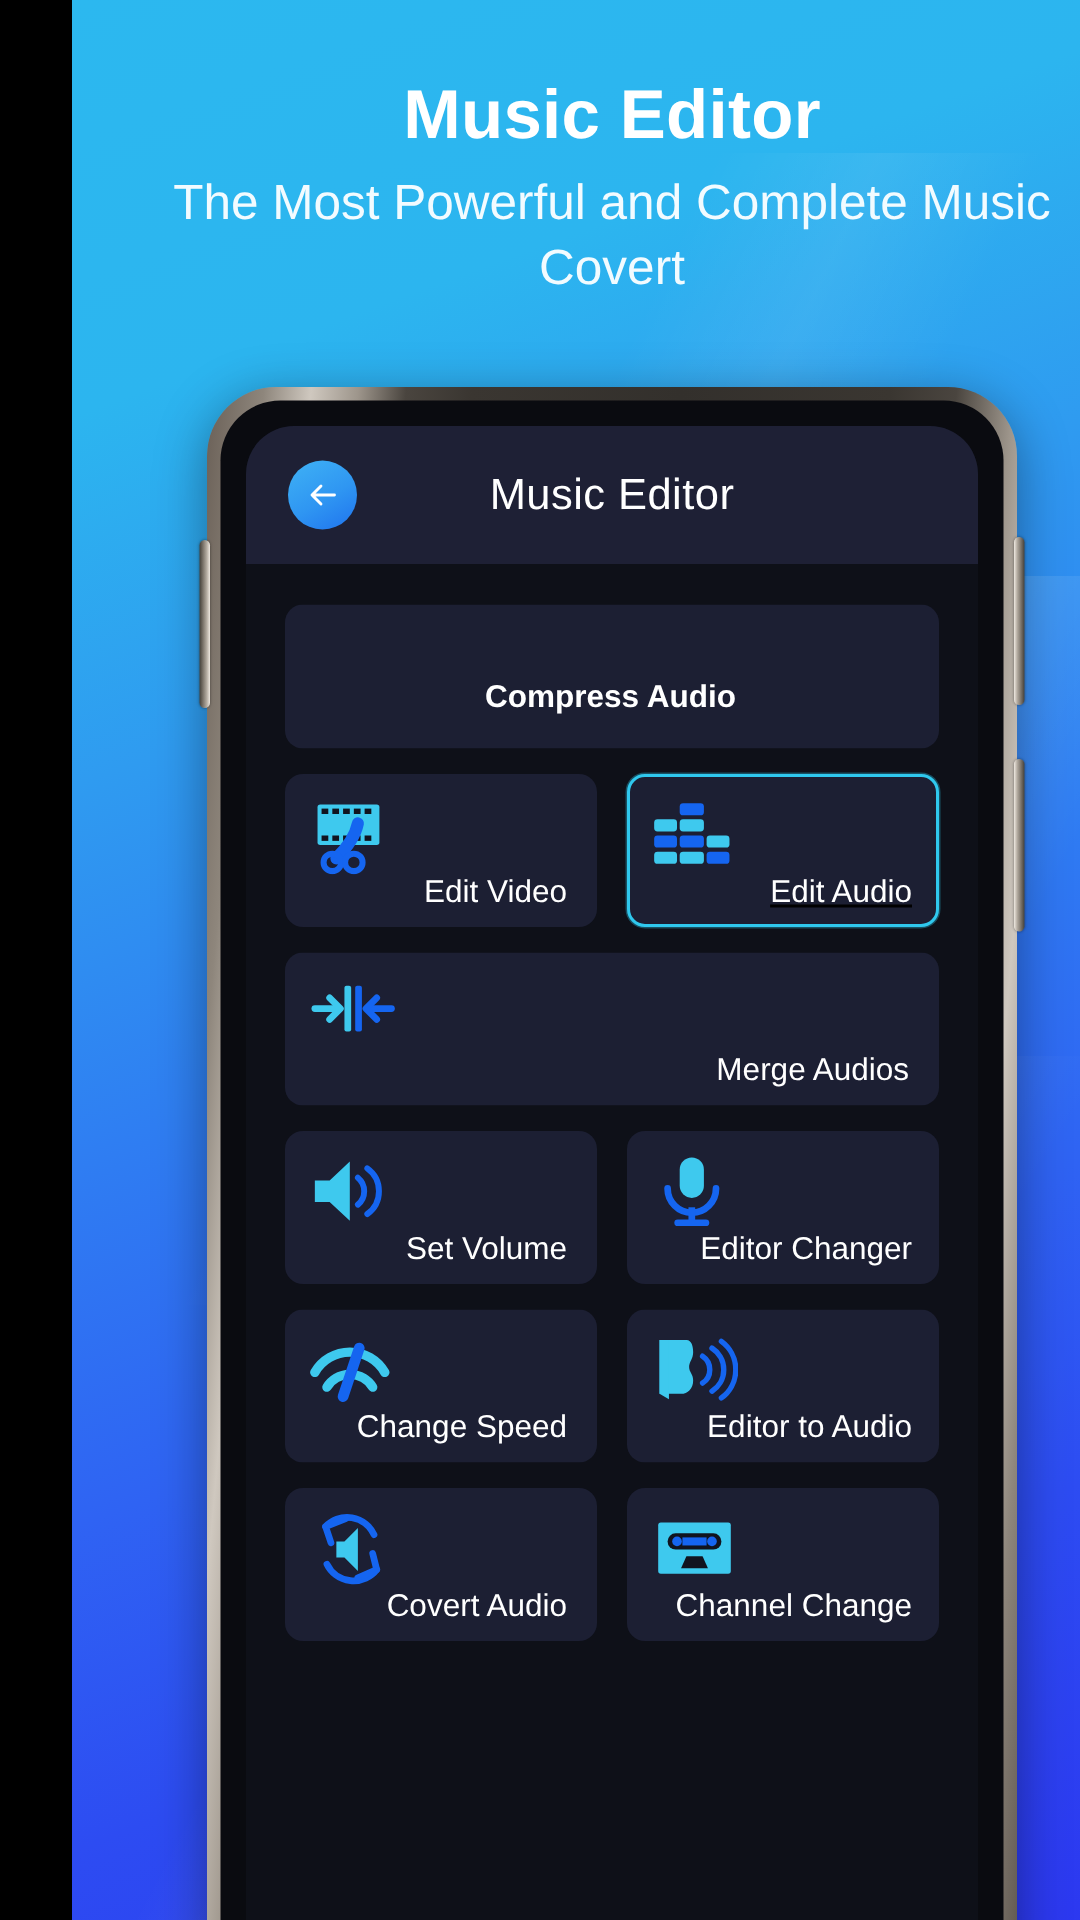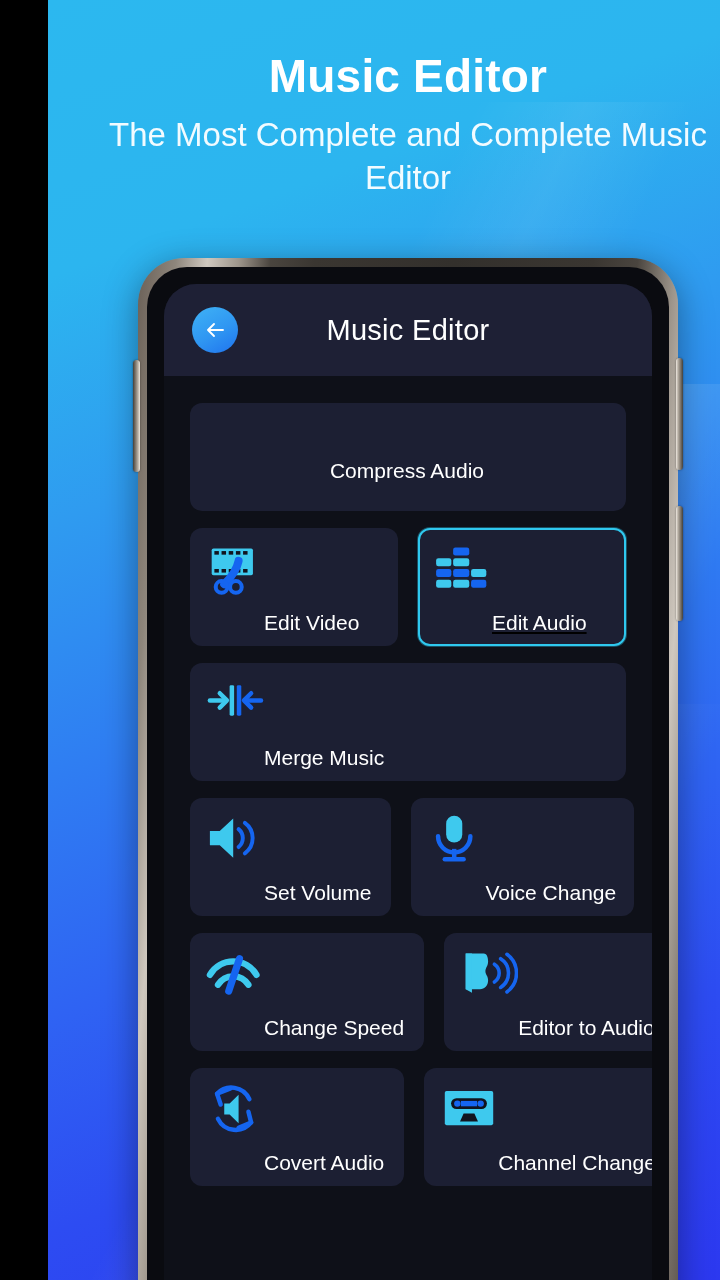--- a/index.html
+++ b/index.html
@@ -182,42 +182,43 @@
   }
   .tile {
     background: #1c1f33;
     border-radius: 12px;
     border: 2px solid transparent;
     position: relative;
     box-sizing: border-box;
     cursor: pointer;
   }
   .tile.wide {
-    height: 108px;
+    height: 96px;
     display: flex;
     align-items: flex-start;
     justify-content: center;
     padding-top: 26px;
     margin-bottom: 17px;
+    font-weight: bold;
   }
   .tile.wide .tile-label {
     font-size: 21px;
     color: #ffffff;
   }
   .row {
     display: flex;
     gap: 20px;
     margin-bottom: 17px;
   }
   .tile.cell {
     flex: 1 1 0;
-    height: 118px;
+    height: 102px;
     padding: 13px 14px 11px 14px;
     display: flex;
-    flex-direction: row;
+    flex-direction: column;
   }
   .tile.cell.selected {
     border-color: #2fc8ee;
     box-shadow: 0 0 0 1px rgba(47,200,238,0.35);
     text-decoration: underline;
   }
   .tile-icon {
     width: 58px;
     height: 52px;
     display: block;
@@ -238,21 +239,21 @@
 
 <div id="stage">
 
   <div class="bg"></div>
   <div class="bg-sheen-1"></div>
   <div class="bg-sheen-2"></div>
   <div class="bg-sheen-3"></div>
 
   <div class="hero">
     <div class="hero-title">Music Editor</div>
-    <div class="hero-sub">The Most Complete and Complete Music Editor</div>
+    <div class="hero-sub">The Most Powerful and Complete Music Covert</div>
   </div>
 
   <div class="phone">
     <div class="phone-frame"></div>
 
     <div class="side-btn left" style="top:102px;height:112px;"></div>
     <div class="side-btn right" style="top:100px;height:112px;"></div>
     <div class="side-btn right" style="top:248px;height:115px;"></div>
 
     <div class="phone-bezel">
@@ -315,21 +316,21 @@
           <div class="row">
             <div class="tile cell">
               <svg class="tile-icon" viewBox="0 0 64 58">
                 <rect x="26" y="8" width="5" height="34" rx="1.5" fill="#3ec9ee"></rect>
                 <rect x="34" y="8" width="5" height="34" rx="1.5" fill="#1565f0"></rect>
                 <path d="M4 25 H21" stroke="#3ec9ee" stroke-width="5" stroke-linecap="round"></path>
                 <path d="M15 17 L23 25 L15 33" fill="none" stroke="#3ec9ee" stroke-width="5" stroke-linecap="round" stroke-linejoin="round"></path>
                 <path d="M61 25 H44" stroke="#1565f0" stroke-width="5" stroke-linecap="round"></path>
                 <path d="M50 17 L42 25 L50 33" fill="none" stroke="#1565f0" stroke-width="5" stroke-linecap="round" stroke-linejoin="round"></path>
               </svg>
-              <span class="tile-label">Merge Music</span>
+              <span class="tile-label">Merge Audios</span>
             </div>
 
           </div>
 
           <div class="row">
             <div class="tile cell">
               <svg class="tile-icon" viewBox="0 0 64 58">
                 <path d="M4 20 H15 L30 6 V50 L15 36 H4 Z" fill="#3ec9ee"></path>
                 <path d="M36 18 A13 13 0 0 1 36 38" fill="none" stroke="#1565f0" stroke-width="4.4" stroke-linecap="round"></path>
                 <path d="M43 11 A21 21 0 0 1 43 45" fill="none" stroke="#1565f0" stroke-width="4.4" stroke-linecap="round"></path>
@@ -337,21 +338,21 @@
               <span class="tile-label">Set Volume</span>
             </div>
 
             <div class="tile cell">
               <svg class="tile-icon" viewBox="0 0 64 58">
                 <rect x="21" y="3" width="18" height="30" rx="9" fill="#3ec9ee"></rect>
                 <path d="M12 26 A18 18 0 0 0 48 26" fill="none" stroke="#1565f0" stroke-width="5" stroke-linecap="round"></path>
                 <rect x="27.5" y="40" width="5" height="11" fill="#1565f0"></rect>
                 <rect x="17" y="49" width="26" height="5" rx="2.5" fill="#1565f0"></rect>
               </svg>
-              <span class="tile-label">Voice Change</span>
+              <span class="tile-label">Editor Changer</span>
             </div>
           </div>
 
           <div class="row">
             <div class="tile cell">
               <svg class="tile-icon" viewBox="0 0 64 58">
                 <path d="M4 30 A30 30 0 0 1 56 30" fill="none" stroke="#3ec9ee" stroke-width="7" stroke-linecap="round"></path>
                 <path d="M13 41 A20 20 0 0 1 47 41" fill="none" stroke="#3ec9ee" stroke-width="7" stroke-linecap="round"></path>
                 <path d="M37 12 L25 48" stroke="#1565f0" stroke-width="8" stroke-linecap="round"></path>
               </svg>

